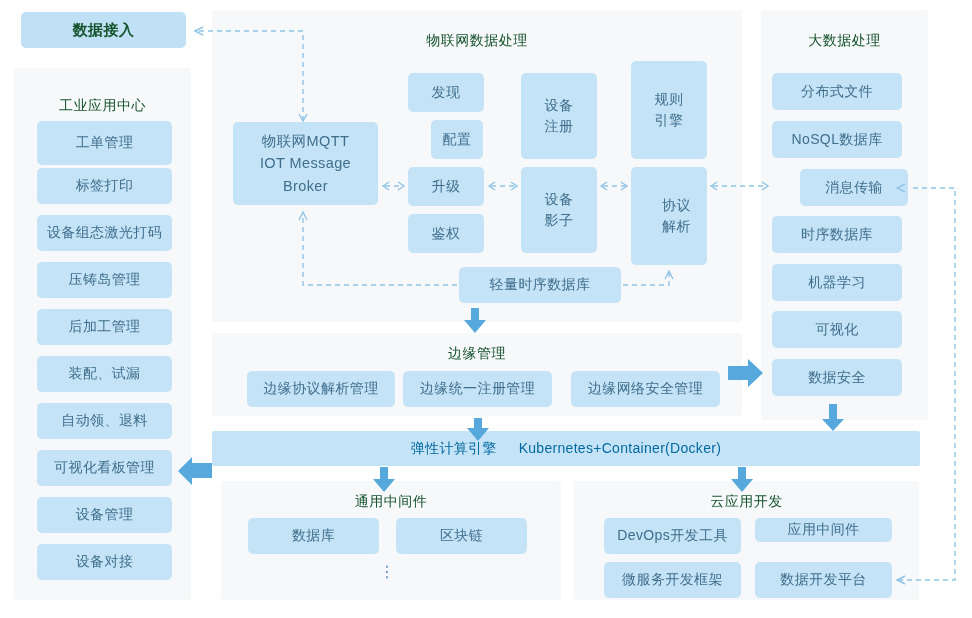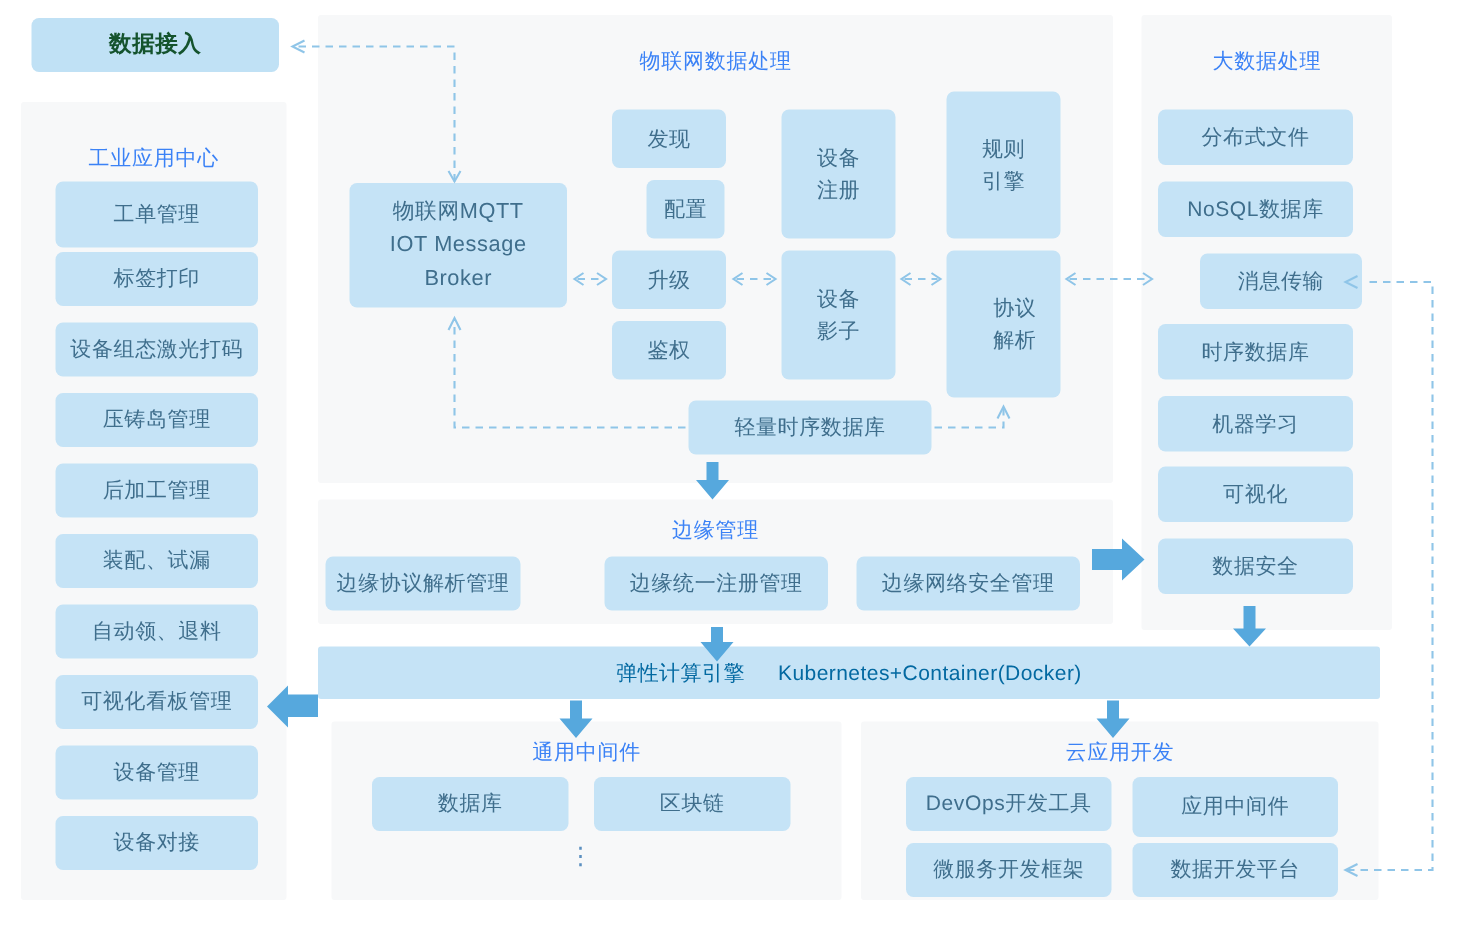--- a/index.html
+++ b/index.html
@@ -6,21 +6,21 @@
   body{
     width:972px;height:618px;position:relative;overflow:hidden;
     font-family:"Liberation Sans","DejaVu Sans",sans-serif;
     -webkit-font-smoothing:antialiased;
   }
   .panel{
     position:absolute;background:#f7f8f9;border-radius:2px;
   }
   .panel-title{
     position:absolute;width:100%;text-align:center;
-    color:#3b82f6;font-size:14px;line-height:18px;
+    color:#14532d;font-size:14px;line-height:18px;
     letter-spacing:.5px;
   }
   .box{
     position:absolute;background:#c5e3f6;border-radius:5px;
     color:#3f6e8c;font-size:14px;line-height:1.25;
     display:flex;align-items:center;justify-content:center;
     text-align:center;box-sizing:border-box;padding:2px 4px;
     letter-spacing:.4px;
   }
   .box.two-line{white-space:pre-line;}
@@ -101,36 +101,36 @@
 <div class="box" style="left:459px;top:267px;width:162px;height:36px;">轻量时序数据库</div>
 
 <div class="box" style="left:772px;top:73px;width:130px;height:37px;">分布式文件</div>
 <div class="box" style="left:772px;top:121px;width:130px;height:37px;">NoSQL数据库</div>
 <div class="box" style="left:800px;top:169px;width:108px;height:37px;">消息传输</div>
 <div class="box" style="left:772px;top:216px;width:130px;height:37px;">时序数据库</div>
 <div class="box" style="left:772px;top:264px;width:130px;height:37px;">机器学习</div>
 <div class="box" style="left:772px;top:311px;width:130px;height:37px;">可视化</div>
 <div class="box" style="left:772px;top:359px;width:130px;height:37px;">数据安全</div>
 
-<div class="box" style="left:217px;top:371px;width:130px;height:36px;">边缘协议解析管理</div>
+<div class="box" style="left:247px;top:371px;width:148px;height:36px;">边缘协议解析管理</div>
 <div class="box" style="left:403px;top:371px;width:149px;height:36px;">边缘统一注册管理</div>
 <div class="box" style="left:571px;top:371px;width:149px;height:36px;">边缘网络安全管理</div>
 
 <div class="box wide-bar" style="left:212px;top:431px;width:708px;height:35px;">
   <span>弹性计算引擎</span>
   <span style="display:inline-block;width:22px;"></span>
   <span>Kubernetes+Container(Docker)</span>
 </div>
 
 <div class="box" style="left:248px;top:518px;width:131px;height:36px;">数据库</div>
 <div class="box" style="left:396px;top:518px;width:131px;height:36px;">区块链</div>
 <div class="dots" style="left:377px;top:563px;font-size:16px;line-height:18px;letter-spacing:0;">⋮</div>
 
 <div class="box" style="left:604px;top:518px;width:137px;height:36px;">DevOps开发工具</div>
-<div class="box" style="left:755px;top:518px;width:137px;height:40px;">应用中间件</div>
+<div class="box" style="left:755px;top:518px;width:137px;height:24px;">应用中间件</div>
 <div class="box" style="left:604px;top:562px;width:137px;height:36px;">微服务开发框架</div>
 <div class="box" style="left:755px;top:562px;width:137px;height:36px;">数据开发平台</div>
 
 <svg class="overlay">
   
   <g>
     <path class="dash" d="M303,121 L303,31 L196,31"></path>
     <path class="arrowhead-line" d="M203,27 L195,31 L203,35"></path>
     <path class="arrowhead-line" d="M299,114 L303,121 L307,114"></path>
   </g>

